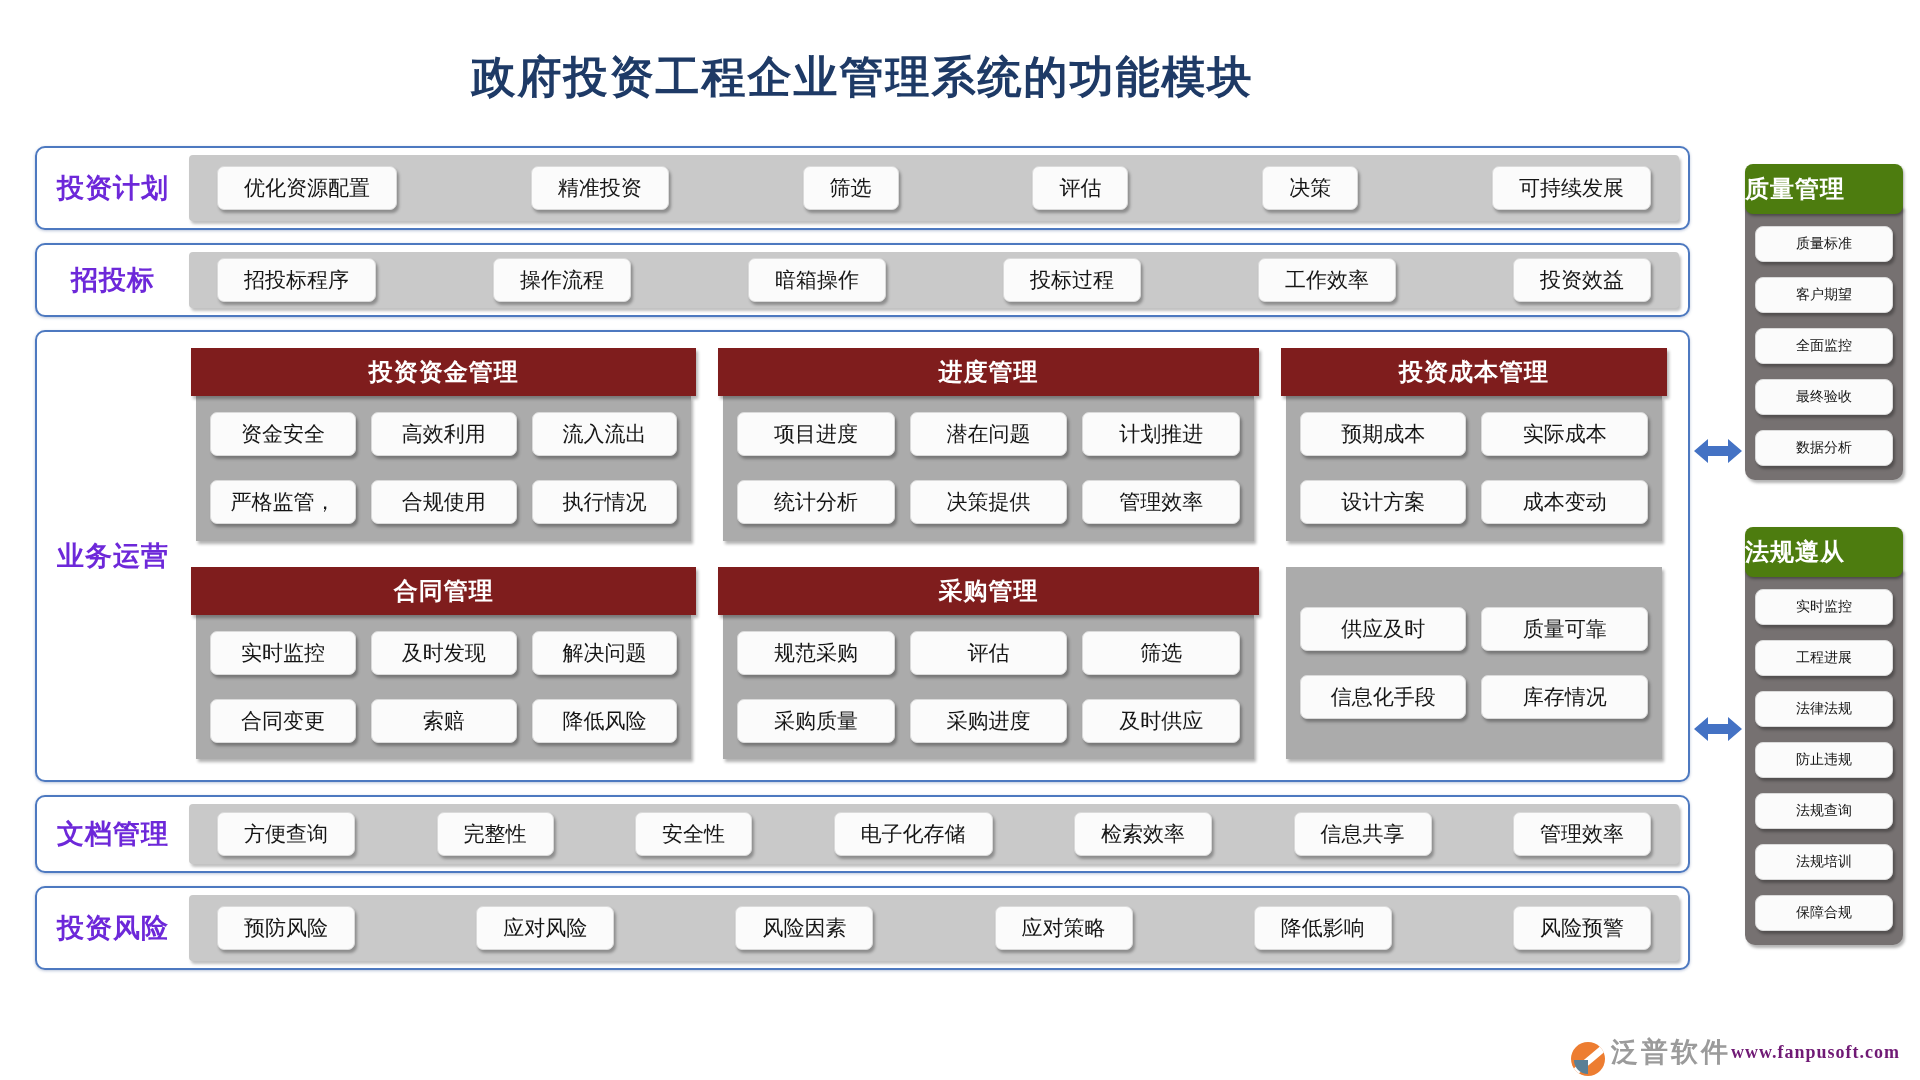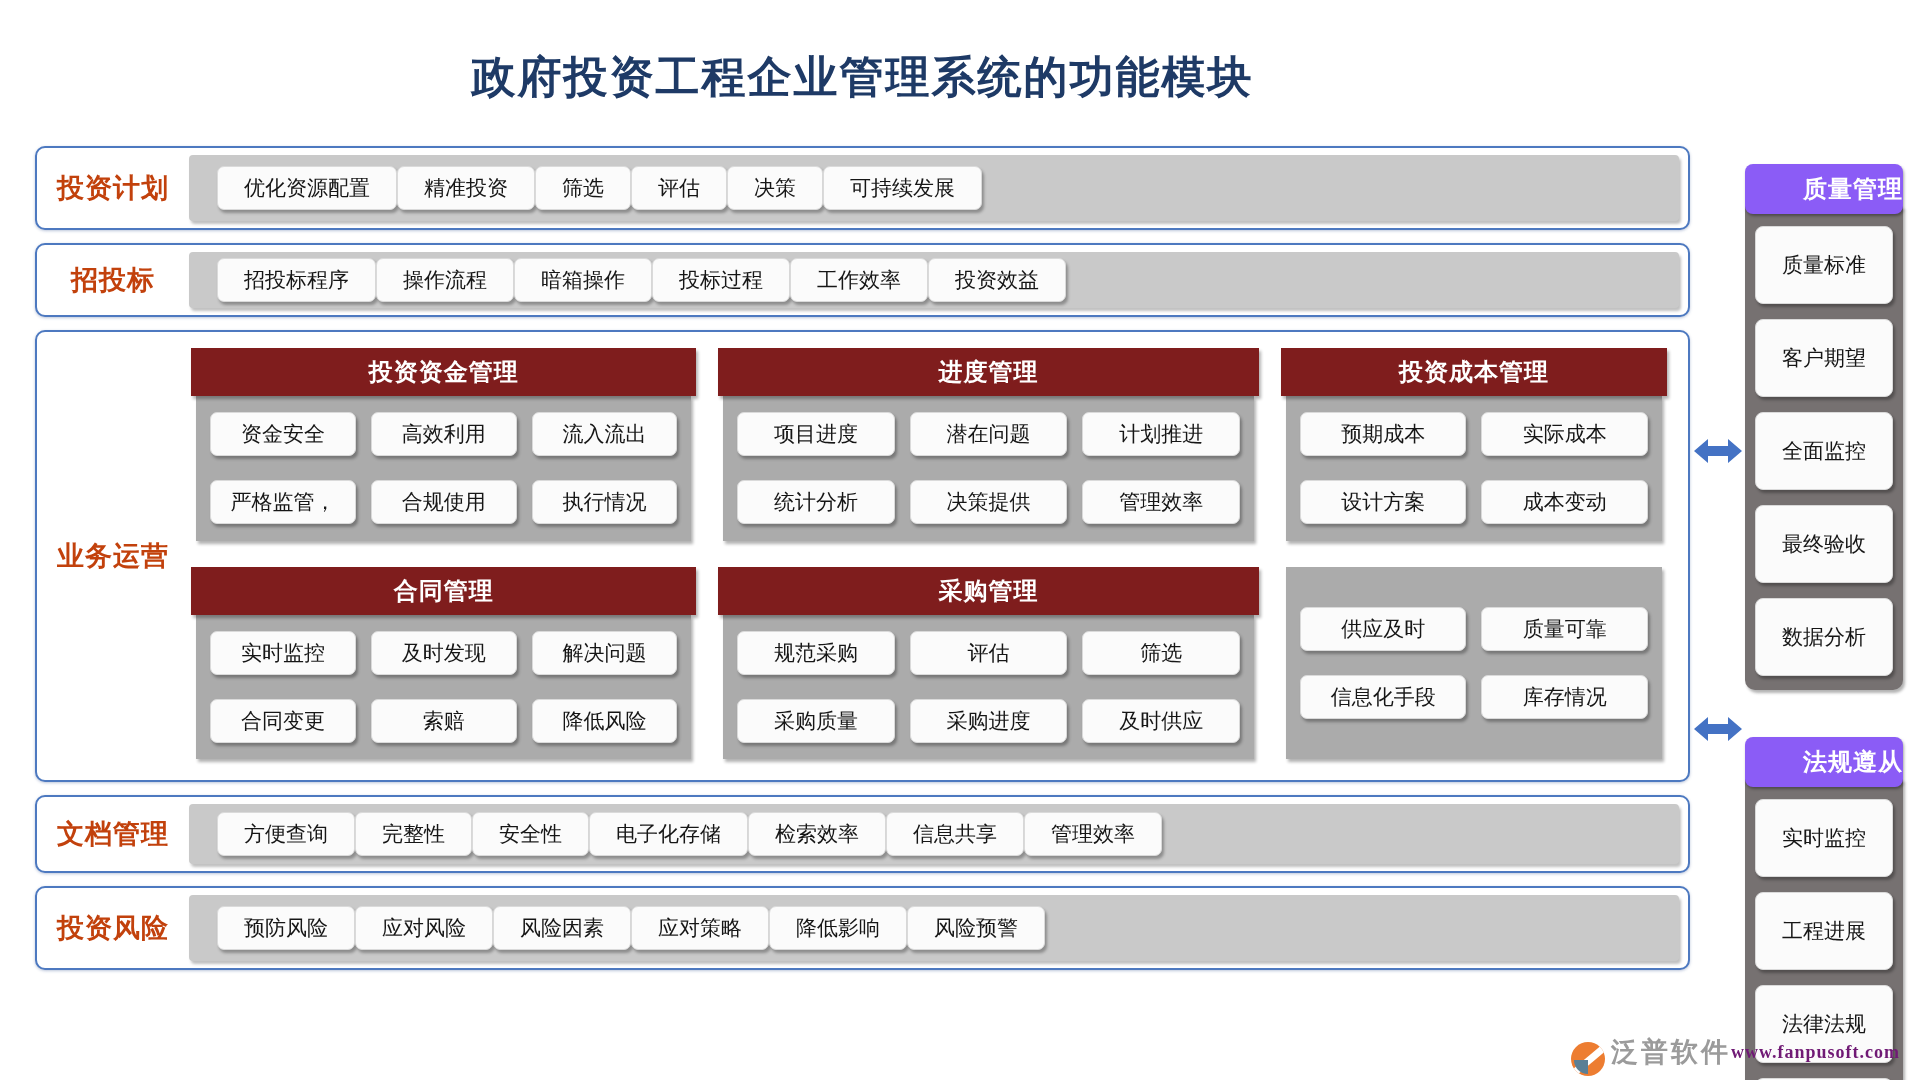--- a/index.html
+++ b/index.html
@@ -17,25 +17,25 @@
     position:absolute; left:35px; top:146px; width:1655px;
     display:flex; flex-direction:column; gap:13px;
   }
   .band {
     border:2px solid #4d79c0; border-radius:10px; background:#fff;
     display:flex; align-items:stretch; padding:7px 9px 7px 0;
     box-shadow:0 1px 3px rgba(60,90,150,.35);
   }
   .band-label {
     width:152px; flex:none; display:flex; align-items:center; justify-content:center;
-    font-weight:bold; font-size:27px; color:#c2410c; letter-spacing:1px;
+    font-weight:bold; font-size:27px; color:#6d28d9; letter-spacing:1px;
   }
   .band-tray {
     flex:1; background:#C9C9C9; border-radius:4px;
-    display:flex; align-items:center; 
+    display:flex; align-items:center; justify-content:space-between;
     padding:28px 28px; box-shadow:2px 3px 3px rgba(0,0,0,.25);
   }
   .chip {
     background:#FBFBFB; border:1px solid #DADADA; border-radius:7px;
     padding:7px 26px; font-size:21px; color:#161616; white-space:nowrap;
     box-shadow:2px 3px 3px rgba(0,0,0,.3); cursor:pointer;
     font-family:inherit; text-align:center;
   }
   .band--tall { height:452px; }
   .band--r1 { height:84px; } .band--r2 { height:74px; }
@@ -57,30 +57,30 @@
   }
   .cols-3 { grid-template-columns:repeat(3,1fr); }
   .cols-2 { grid-template-columns:repeat(2,1fr); }
   .panel-body .chip { padding:7px 6px; }
   .sidebar {
     position:absolute; left:1745px; top:164px; width:158px;
     display:flex; flex-direction:column; gap:47px;
   }
   .side-panel { display:flex; flex-direction:column; }
   .side-header {
-    background:#8b5cf6; color:#fff; font-weight:bold; font-size:24px;
-    text-align:right; padding:9px 0; border-radius:8px; letter-spacing:1px;
+    background:#4d7c0f; color:#fff; font-weight:bold; font-size:24px;
+    text-align:left; padding:9px 0; border-radius:8px; letter-spacing:1px;
     position:relative; z-index:2; box-shadow:1px 2px 3px rgba(0,0,0,.35);
   }
   .side-body {
     background:#767171; margin-top:-8px; padding:20px 10px 14px 10px;
     border-radius:0 0 10px 10px; display:flex; flex-direction:column; gap:15px;
     box-shadow:2px 3px 3px rgba(0,0,0,.3);
   }
-  .side-body .chip { padding:24px 4px; font-size:21px; border-radius:8px; }
+  .side-body .chip { padding:8px 4px; font-size:14px; border-radius:8px; }
   .arrow { position:absolute; width:50px; height:34px; }
   .arrow--1 { left:1693px; top:434px; }
   .arrow--2 { left:1693px; top:712px; }
   .footer {
     position:absolute; right:20px; bottom:4px;
     display:flex; align-items:flex-start; gap:6px;
   }
   .logo-icon {
     width:34px; height:34px; border-radius:50%; position:relative;
     background:#ED7D31; overflow:hidden; margin-top:4px; flex:none;

